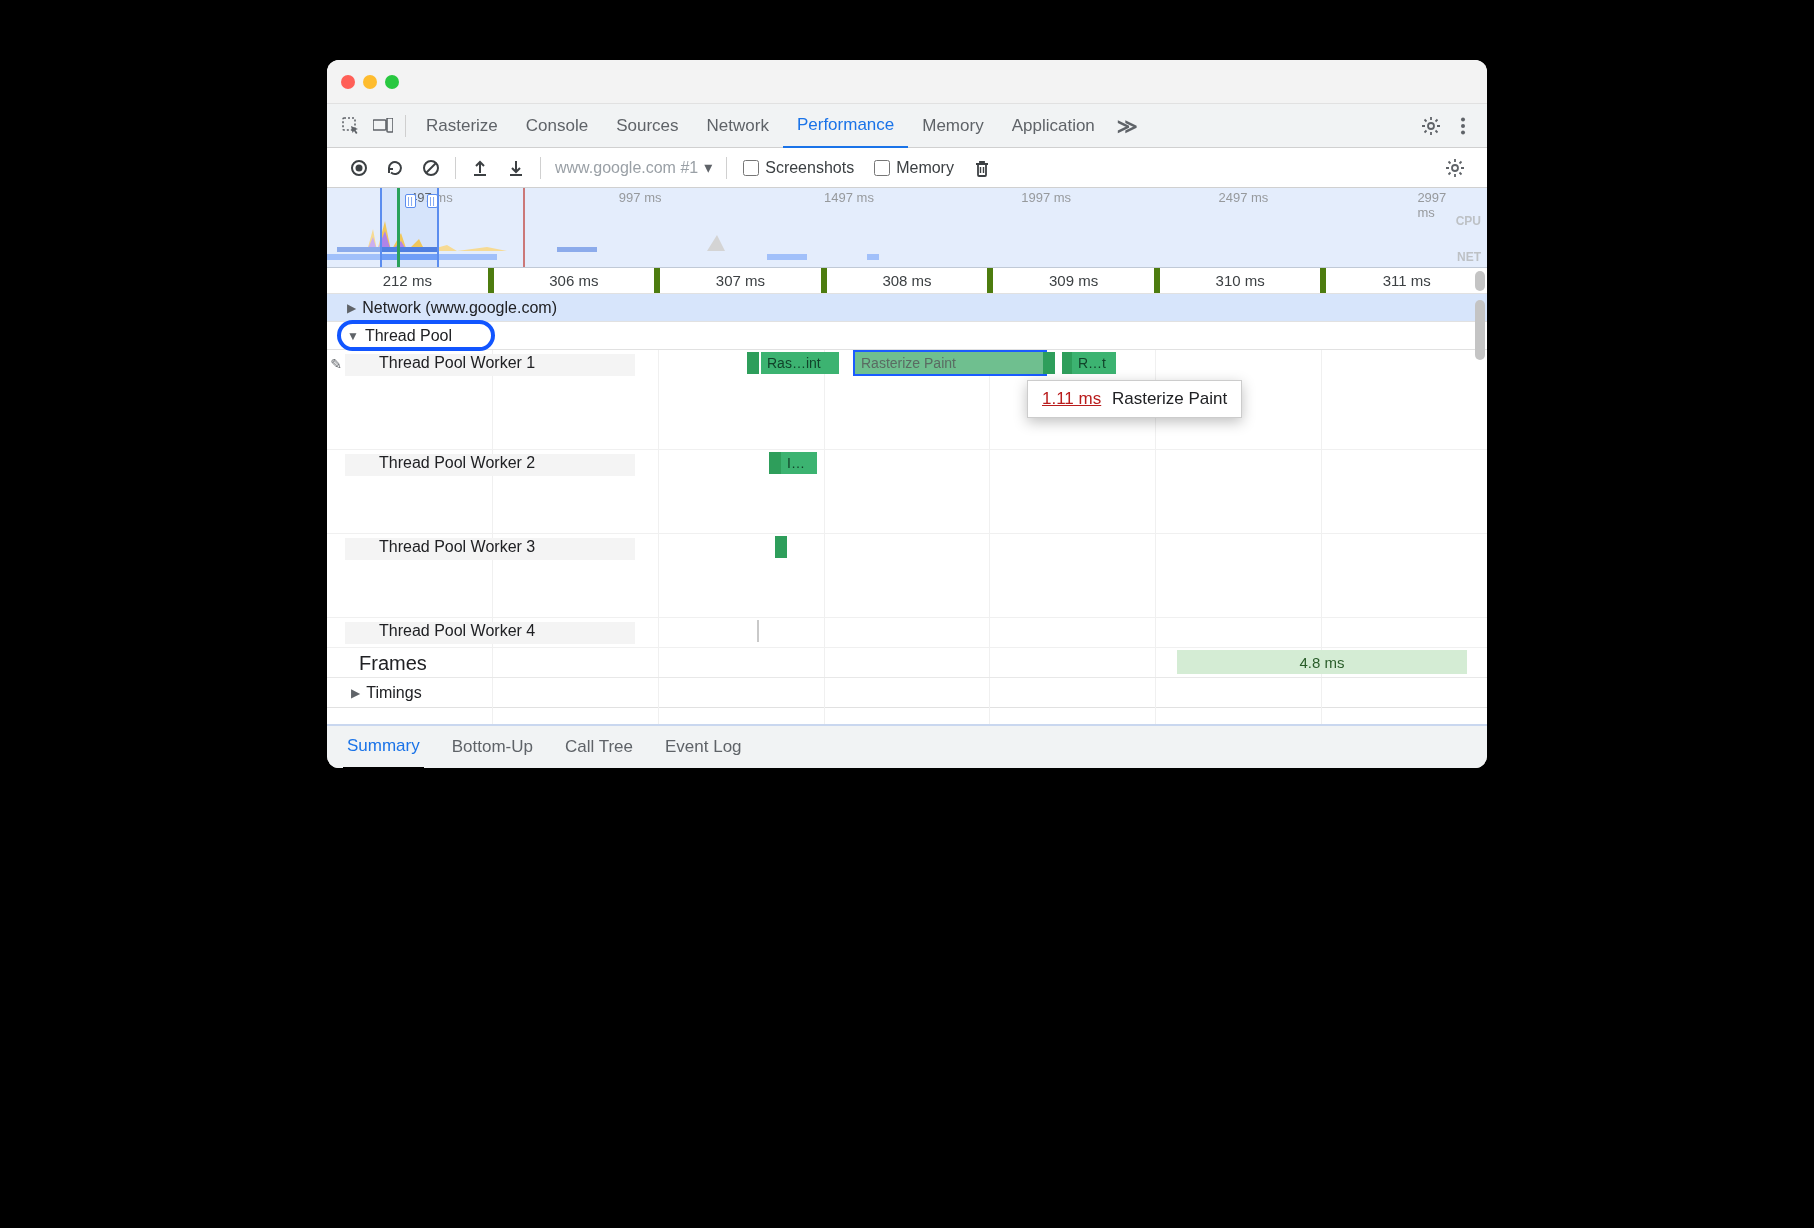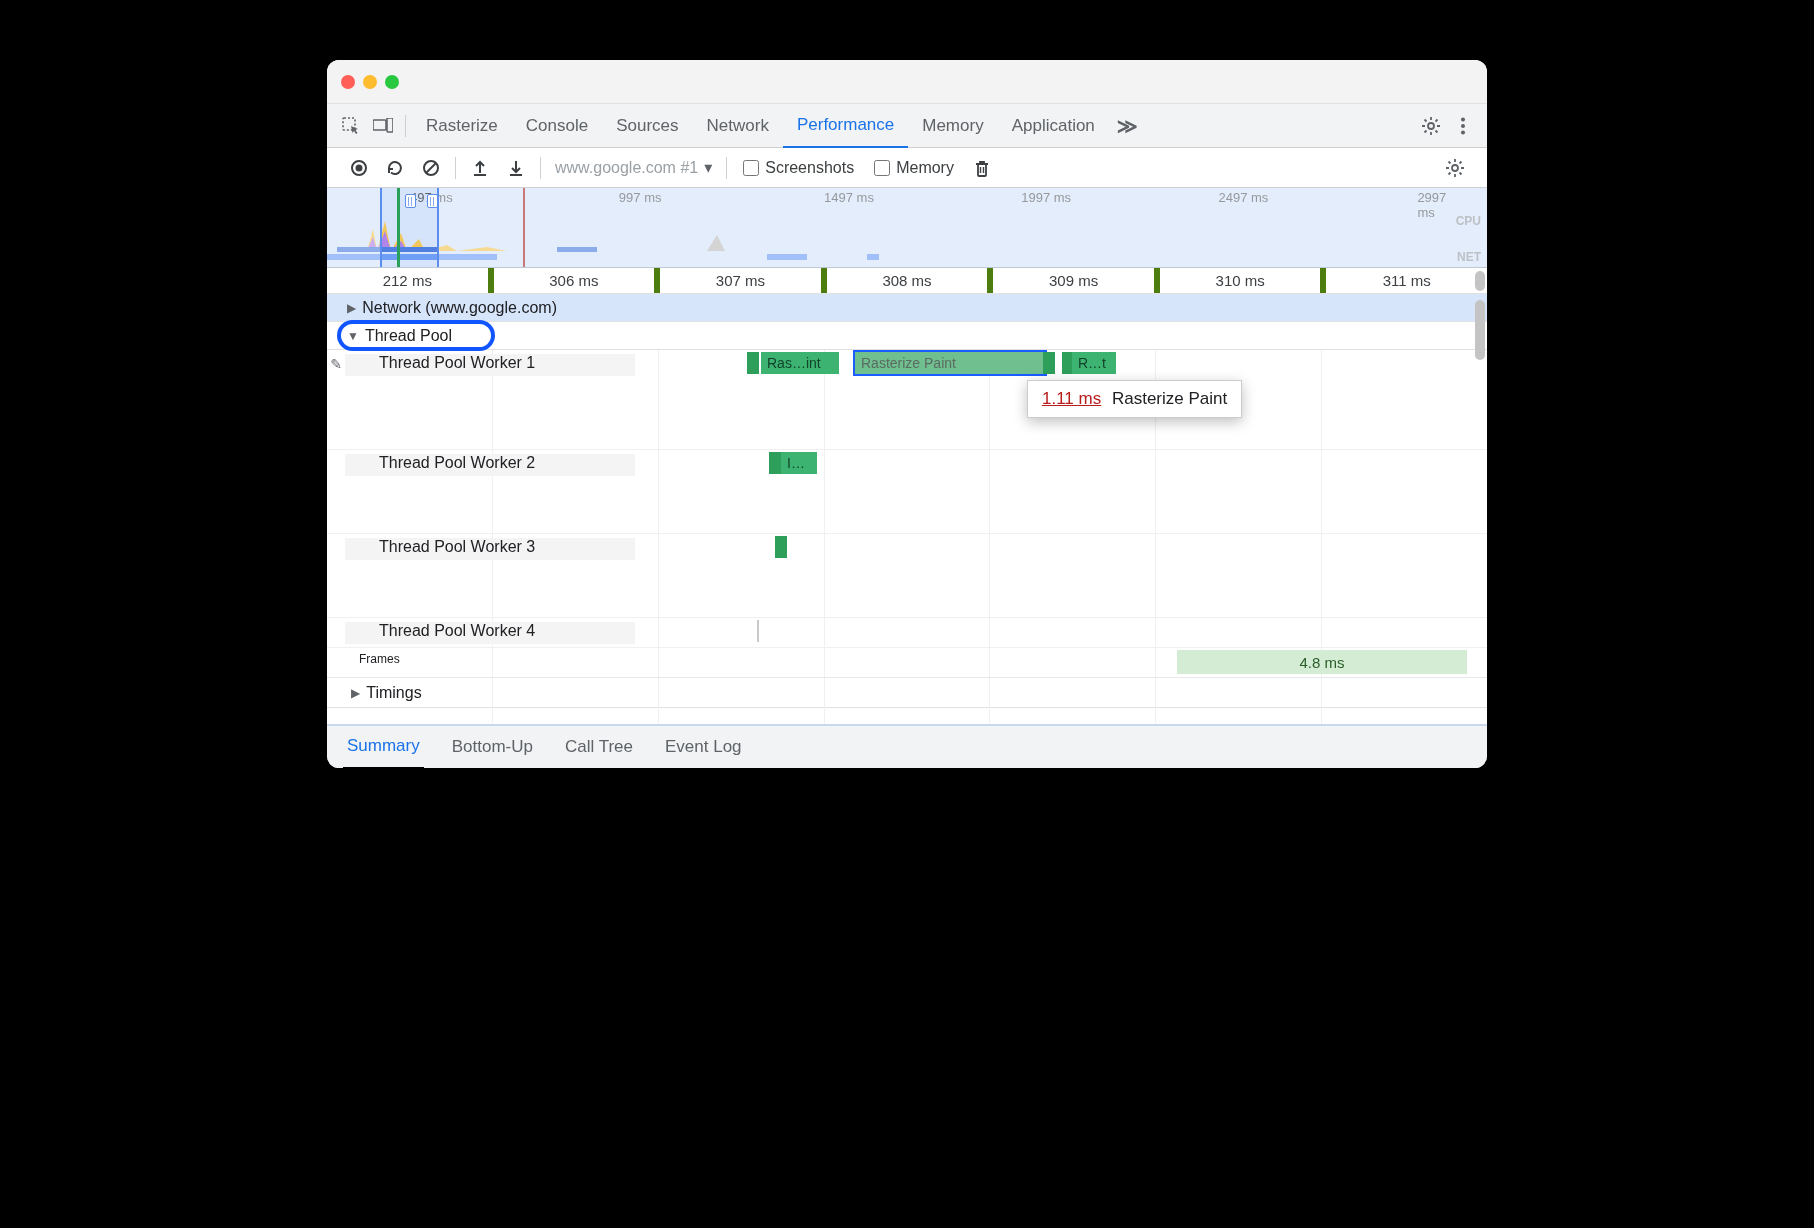--- a/index.html
+++ b/index.html
@@ -63,21 +63,21 @@
   .lane-label { position: absolute; left: 52px; top: 4px; font-size: 16px; color: #202124; }
   .lane-bg { position: absolute; left: 18px; top: 4px; width: 290px; height: 22px; background: #f4f4f4; }
   .evt { position: absolute; top: 2px; height: 22px; background: #3cb371; color: #11432a; font-size: 14px; line-height: 22px; padding: 0 6px; overflow: hidden; white-space: nowrap; }
   .evt.sel { outline: 2px solid #1a5cff; outline-offset: 0; background: #6fbf8f; color: #5a6b62; }
   .evt.dark { background: #2e9e5b; }
 
   .tooltip { position: absolute; background: #fff; border: 1px solid #ccc; box-shadow: 0 4px 14px rgba(0,0,0,.25); padding: 8px 14px; font-size: 17px; color: #202124; white-space: nowrap; z-index: 20; }
   .tooltip .ms { color: #b91c1c; font-weight: 500; padding-right: 6px; text-decoration: underline; }
 
   .frames-row { height: 30px; position: relative; border-bottom: 1px solid #e8e8e8; }
-  .frames-row .lbl { position: absolute; left: 32px; top: 4px; font-size: 12px; color: #202124; }
+  .frames-row .lbl { position: absolute; left: 32px; top: 4px; font-size: 20px; color: #202124; }
   .frames-bar { position: absolute; top: 2px; height: 24px; background: #d4ecd4; color: #2a5d2a; font-size: 15px; display:flex; align-items:center; justify-content:center; }
 
   .timings-hdr { display: flex; align-items: center; height: 30px; padding-left: 24px; font-size: 16px; color: #202124; background: #fff; border-bottom: 1px solid #e1e1e1; }
   .timings-hdr .arrow { margin-right: 6px; color: #5f6368; font-size: 12px; }
 
   .bottom-tabs { display: flex; align-items: center; height: 44px; border-top: 2px solid #c9d7ef; background: #f1f3f4; font-size: 17px; color: #5f6368; gap: 24px; padding: 0 16px; }
   .btab { padding: 0 4px; height: 44px; display: flex; align-items: center; cursor: pointer; }
   .btab.active { color: #1a73e8; border-bottom: 2px solid #000000; }
 
   .scrollbar-v { position:absolute; right:2px; width:10px; background:#c4c4c4; border-radius:5px; }

